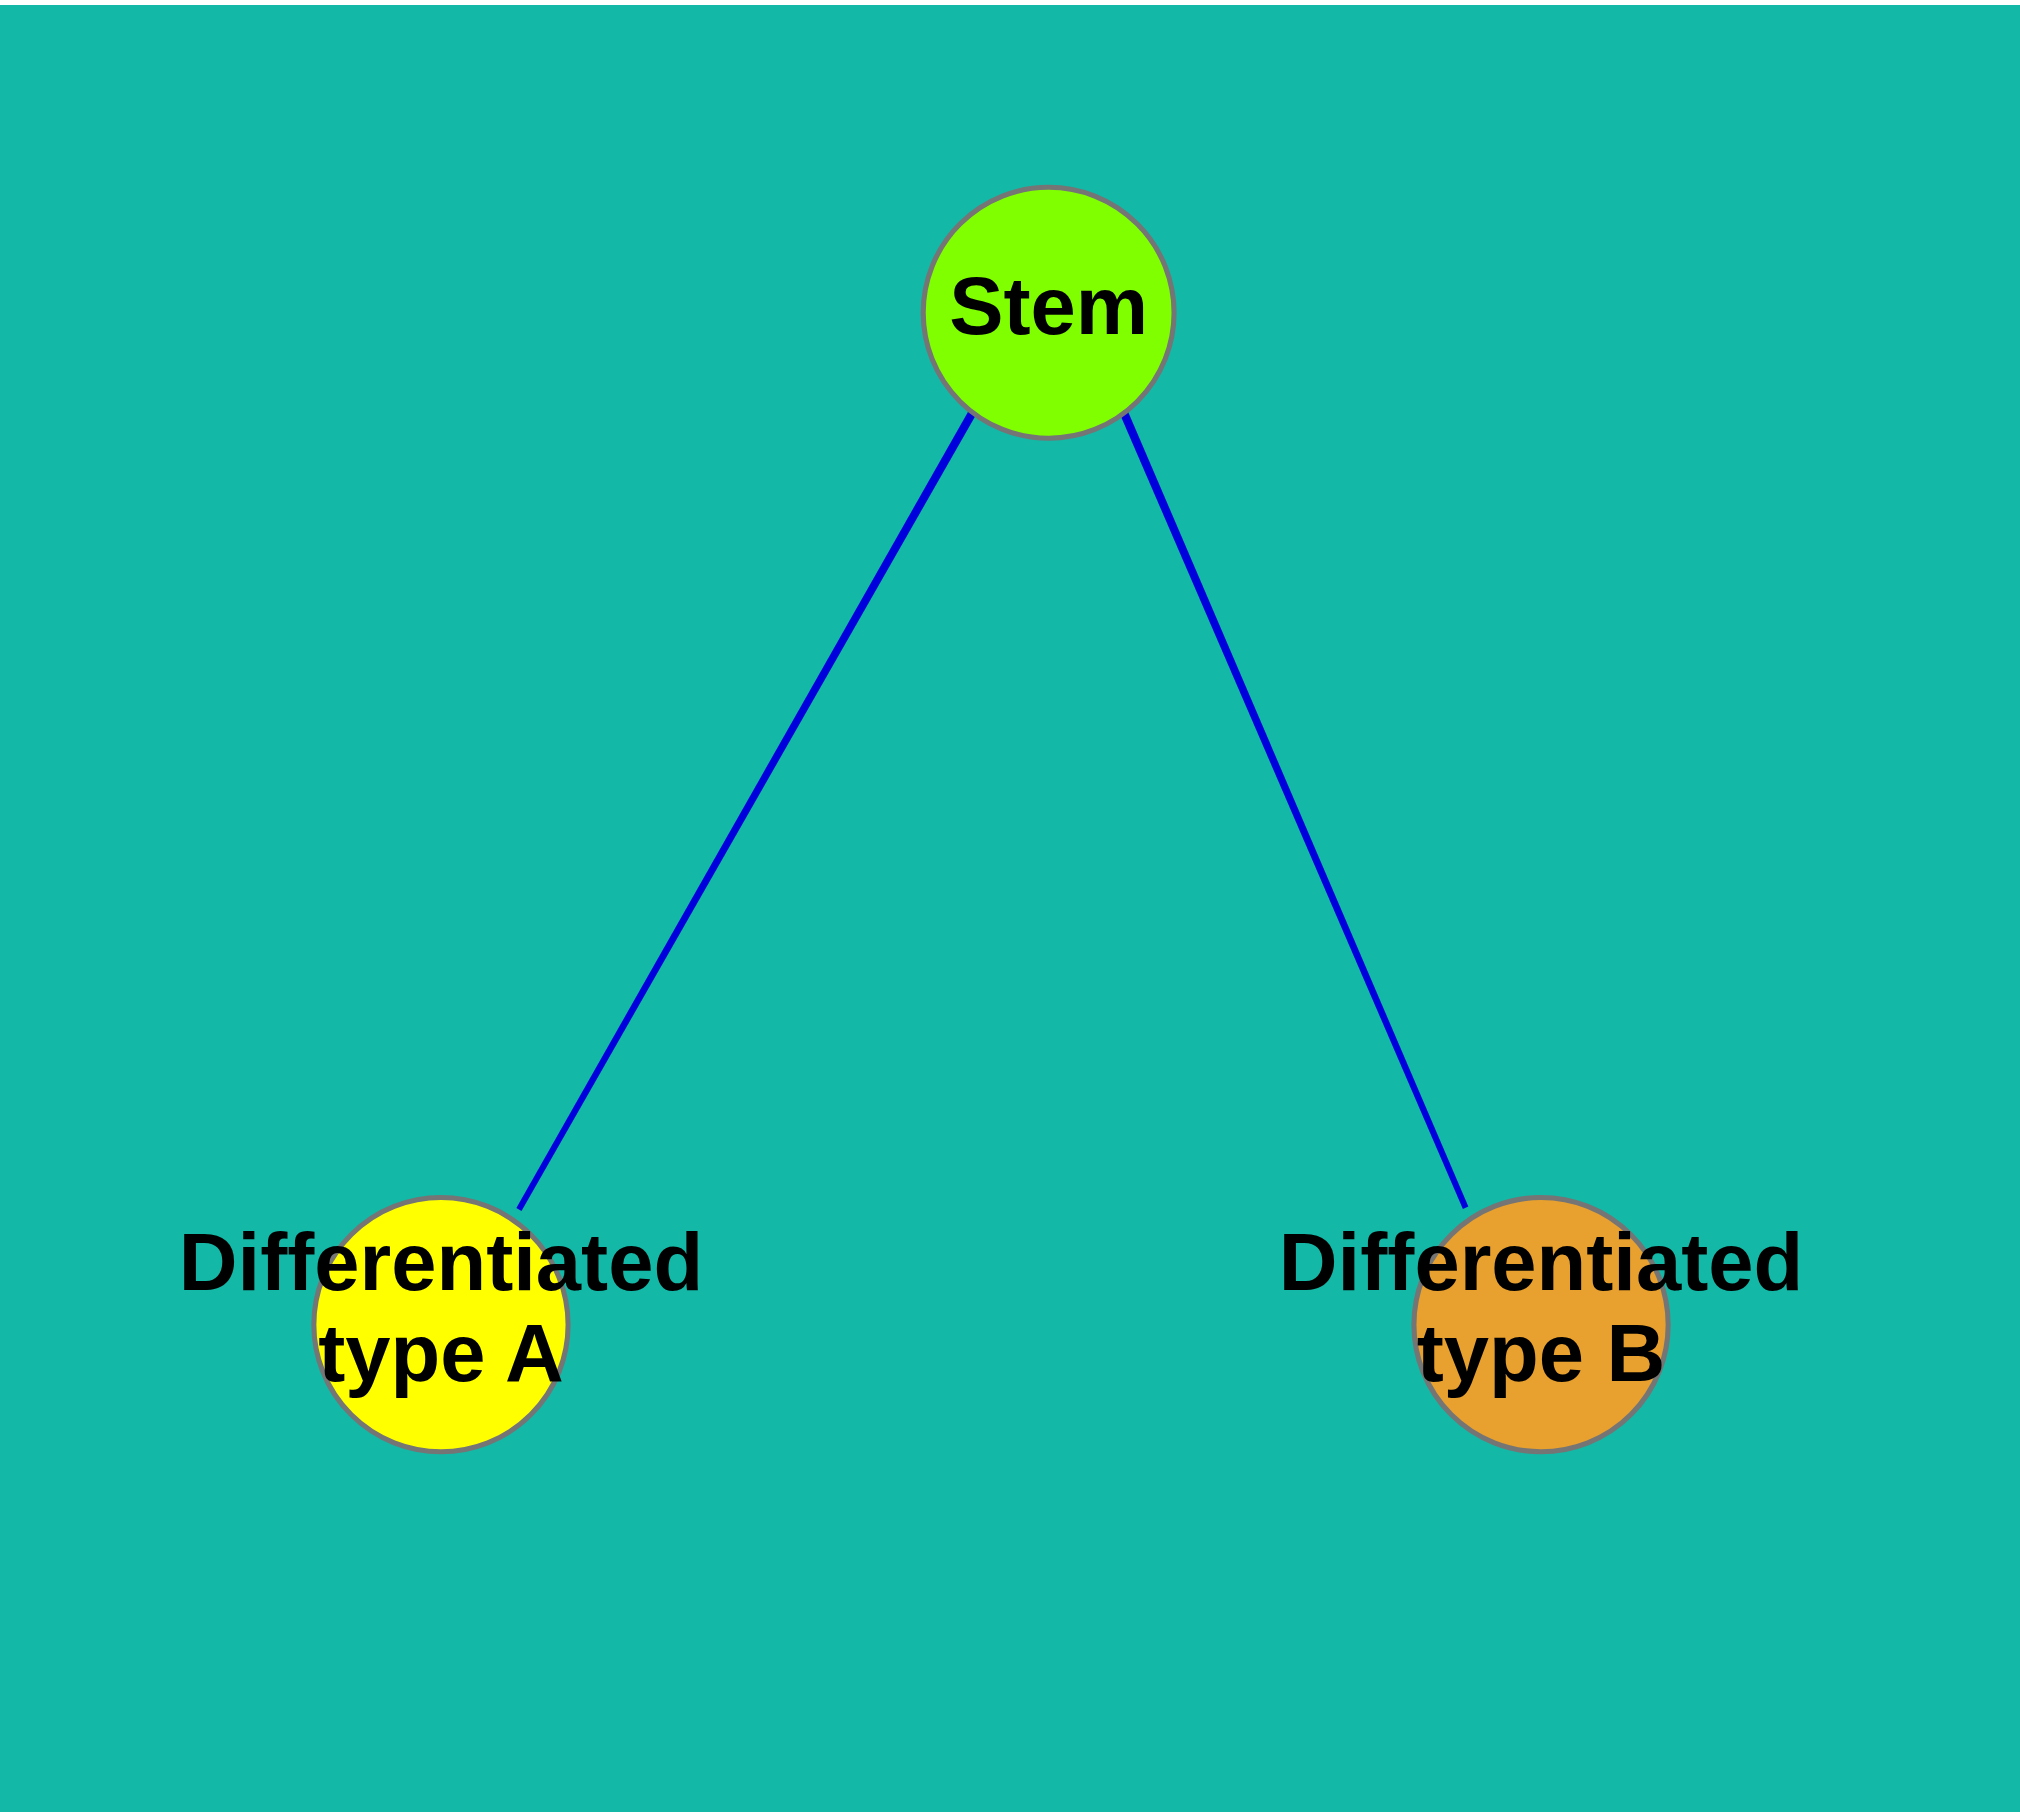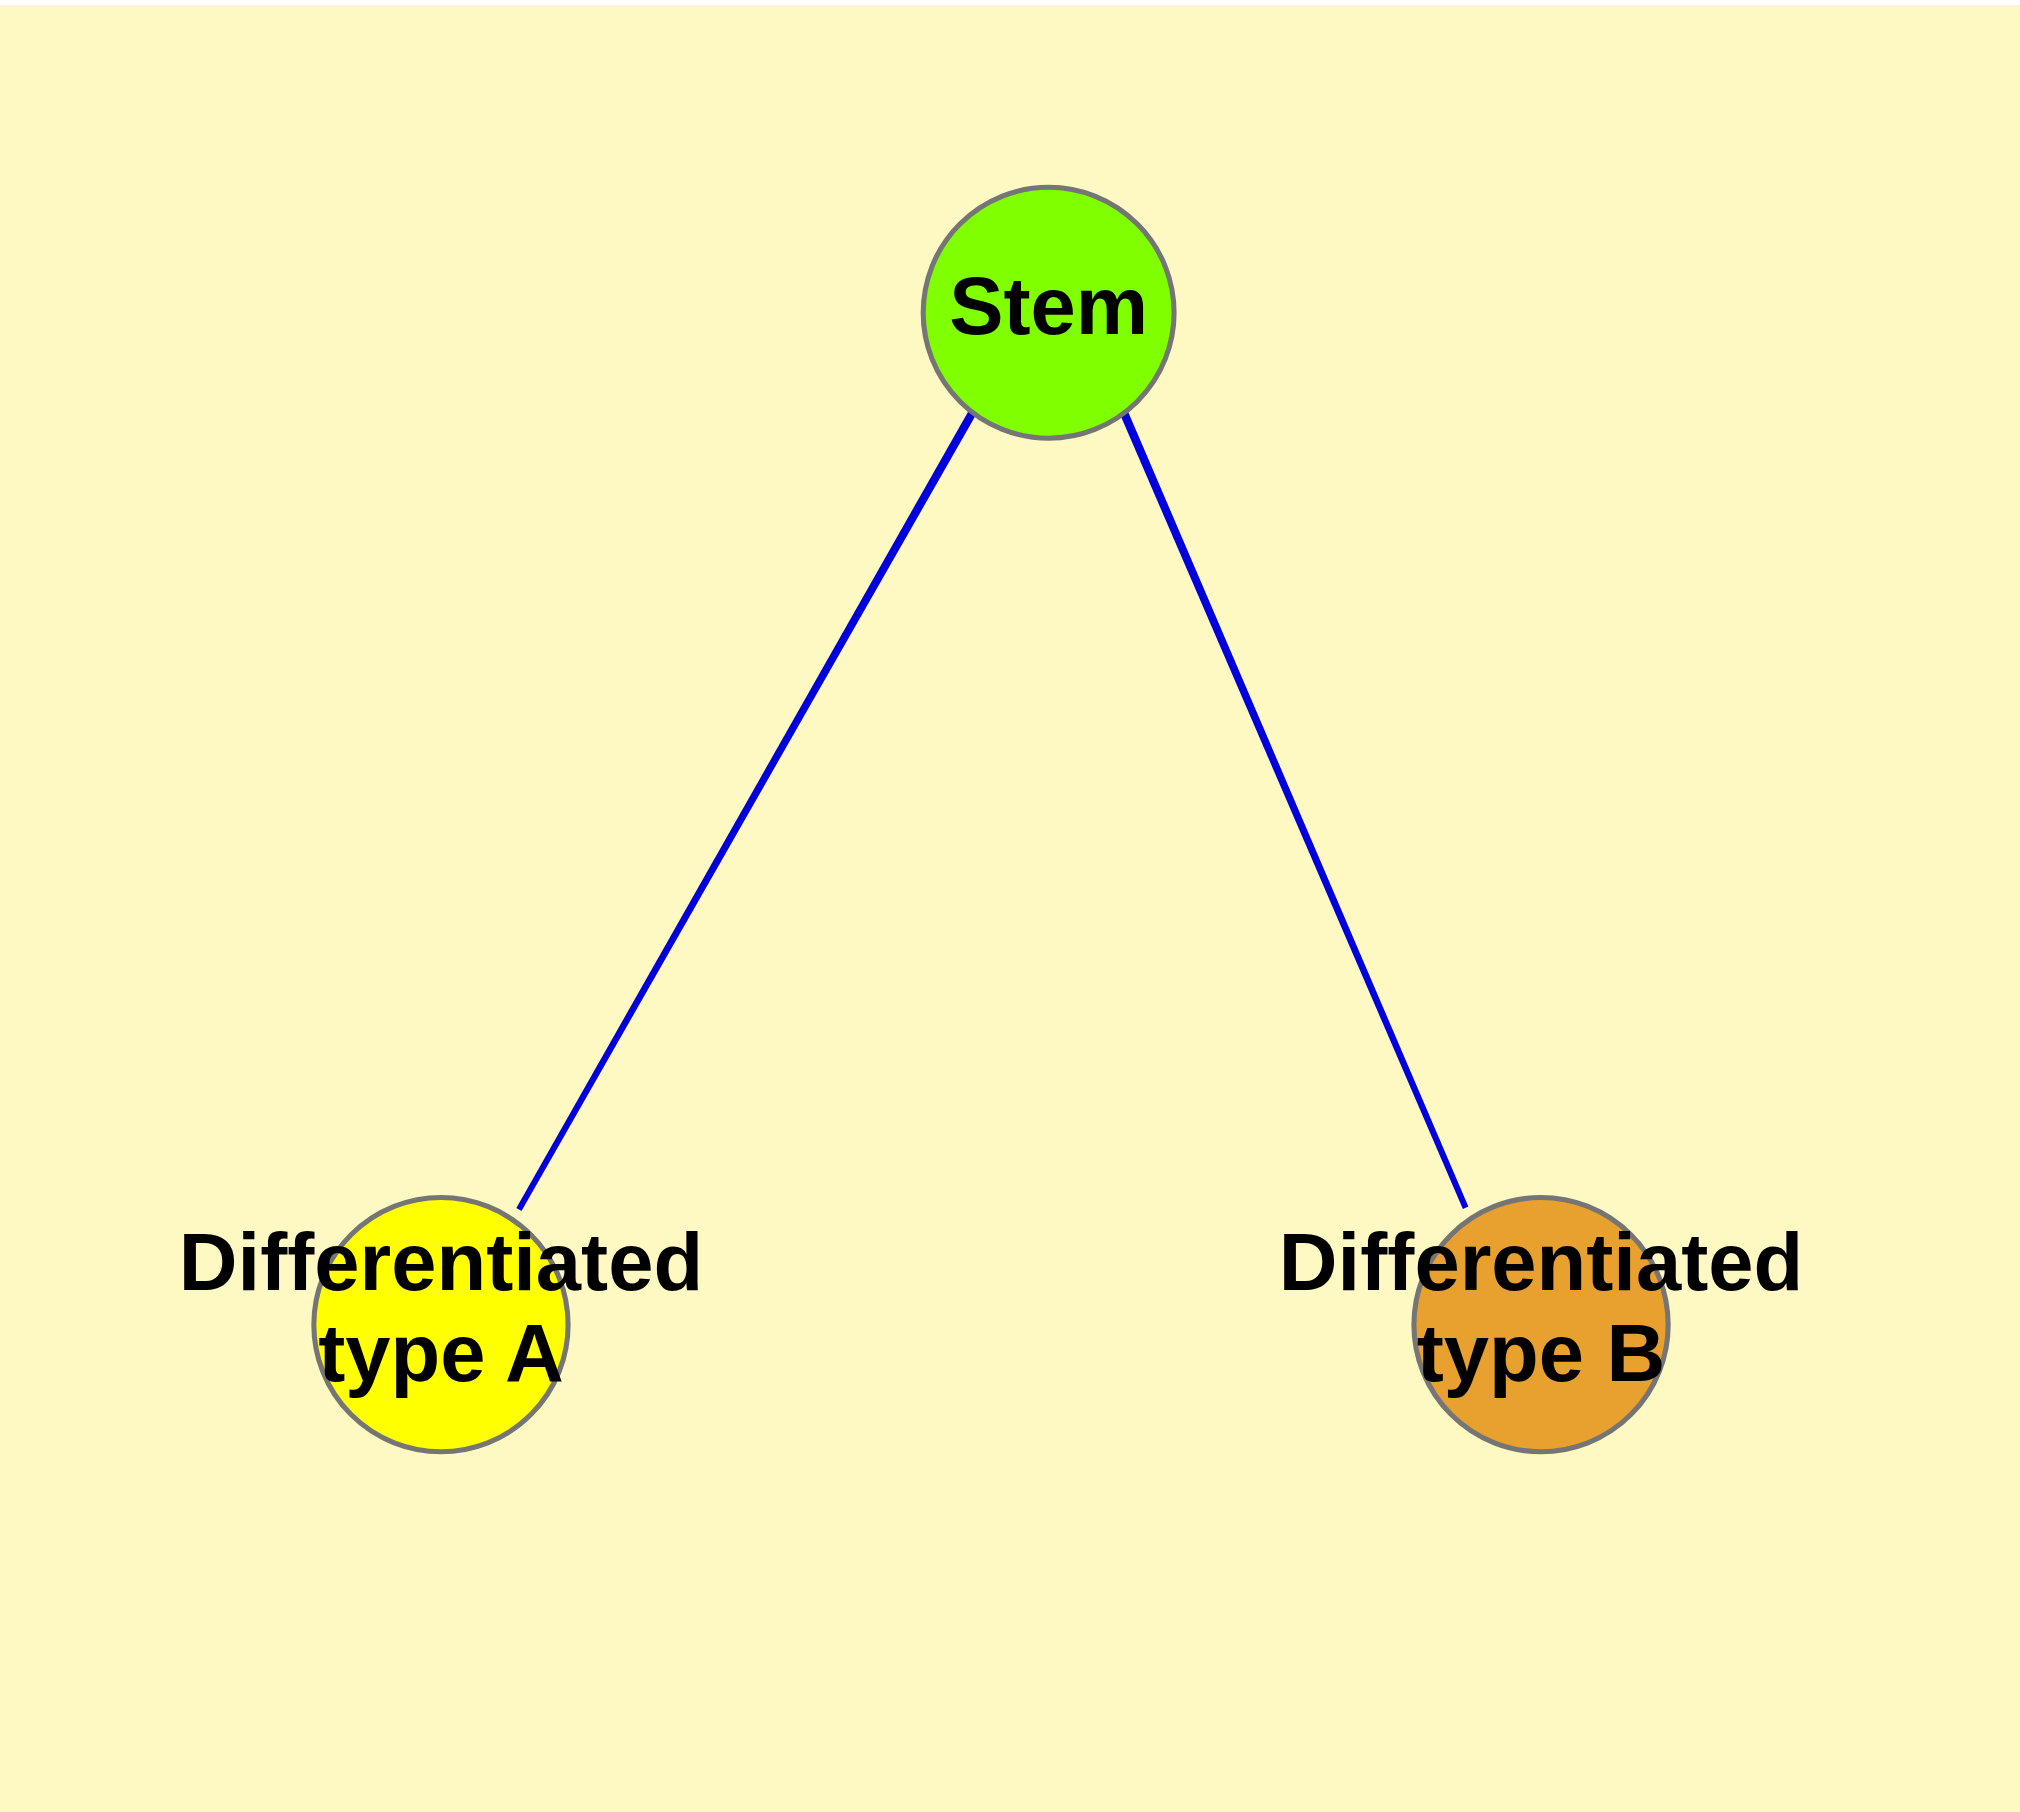--- a/index.html
+++ b/index.html
@@ -39,21 +39,21 @@
     text-anchor: middle;
     dominant-baseline: middle;
   }
   .edge-line {
     stroke-linecap: butt;
   }
 </style>
 </head>
 <body>
 
-<div id="stage" style="width: 2021px; height: 1812px; background: #fef9c3;">
+<div id="stage" style="width: 2021px; height: 1812px; background: #14b8a6;">
 
   <div id="top-white-strip" style="background: rgb(255, 255, 255); width: 2021px;"></div>
 
   <svg id="graph-svg" viewBox="0 0 2384 2138" xmlns="http://www.w3.org/2000/svg">
 
     <defs>
       <linearGradient id="edgeTaperA" gradientUnits="userSpaceOnUse" x1="1147" y1="487" x2="612" y2="1427">
         <stop offset="0" stop-color="#0000dd"></stop>
         <stop offset="1" stop-color="#0000dd"></stop>
       </linearGradient>

